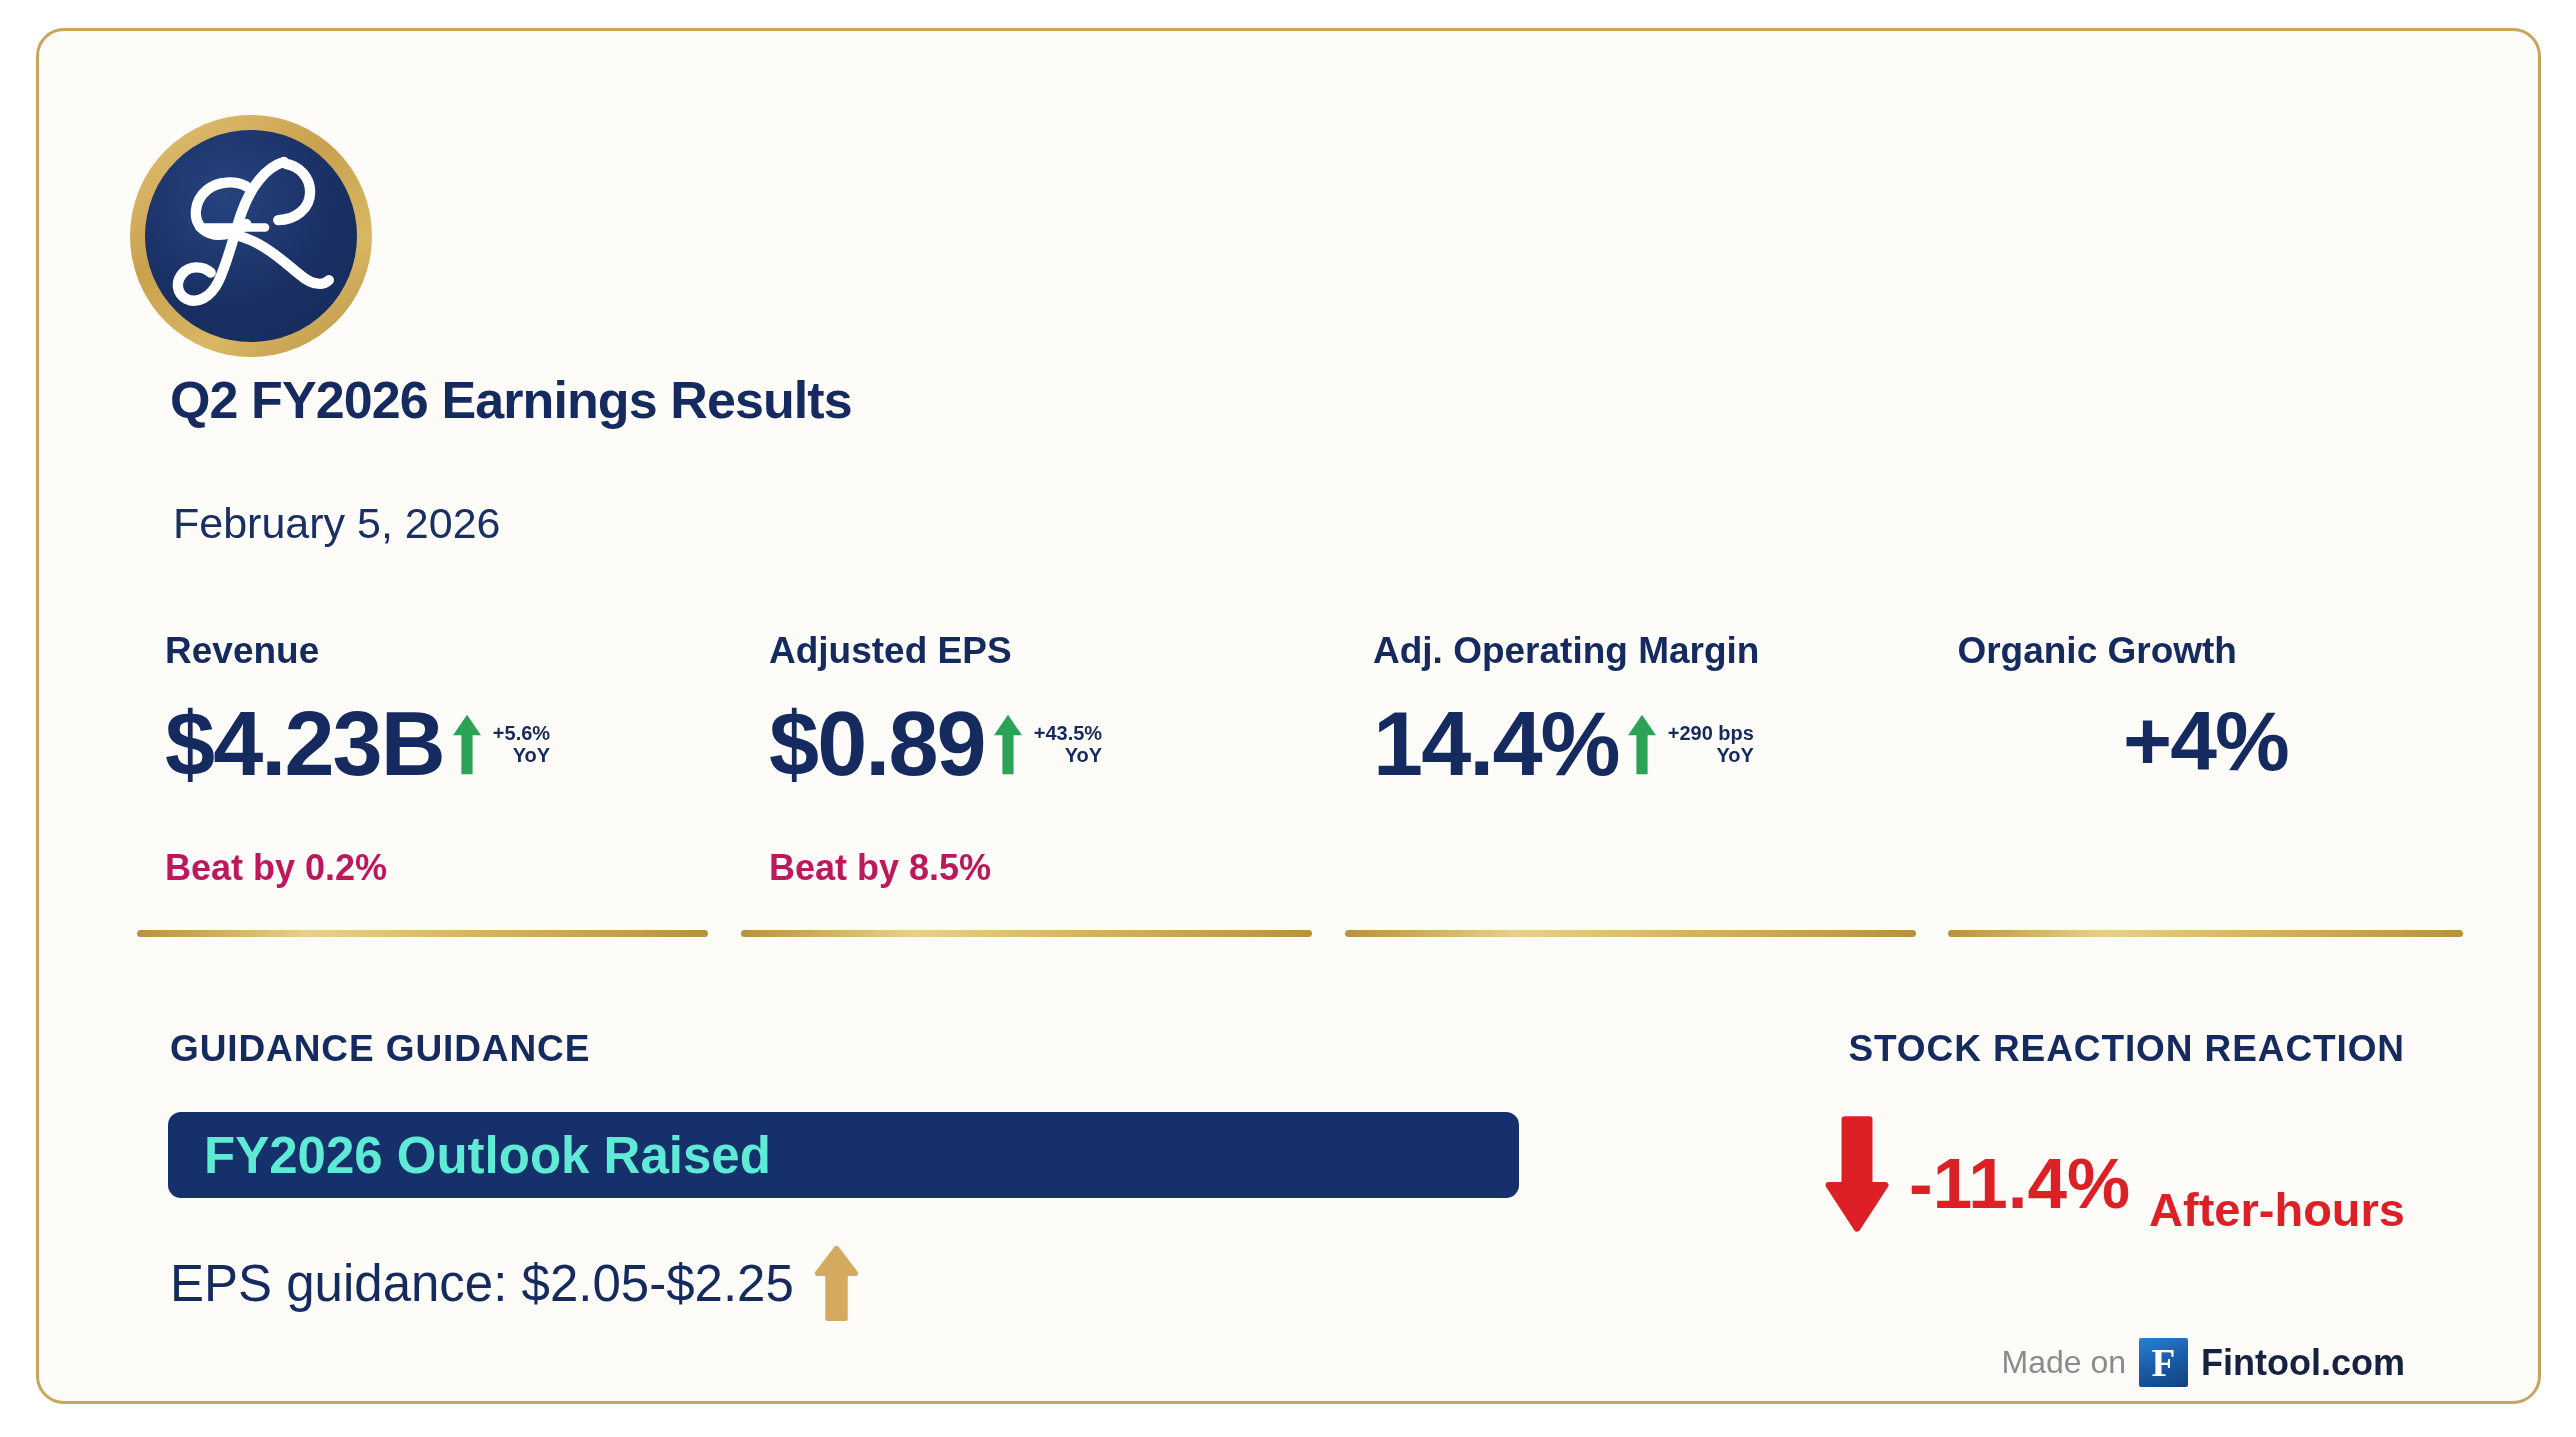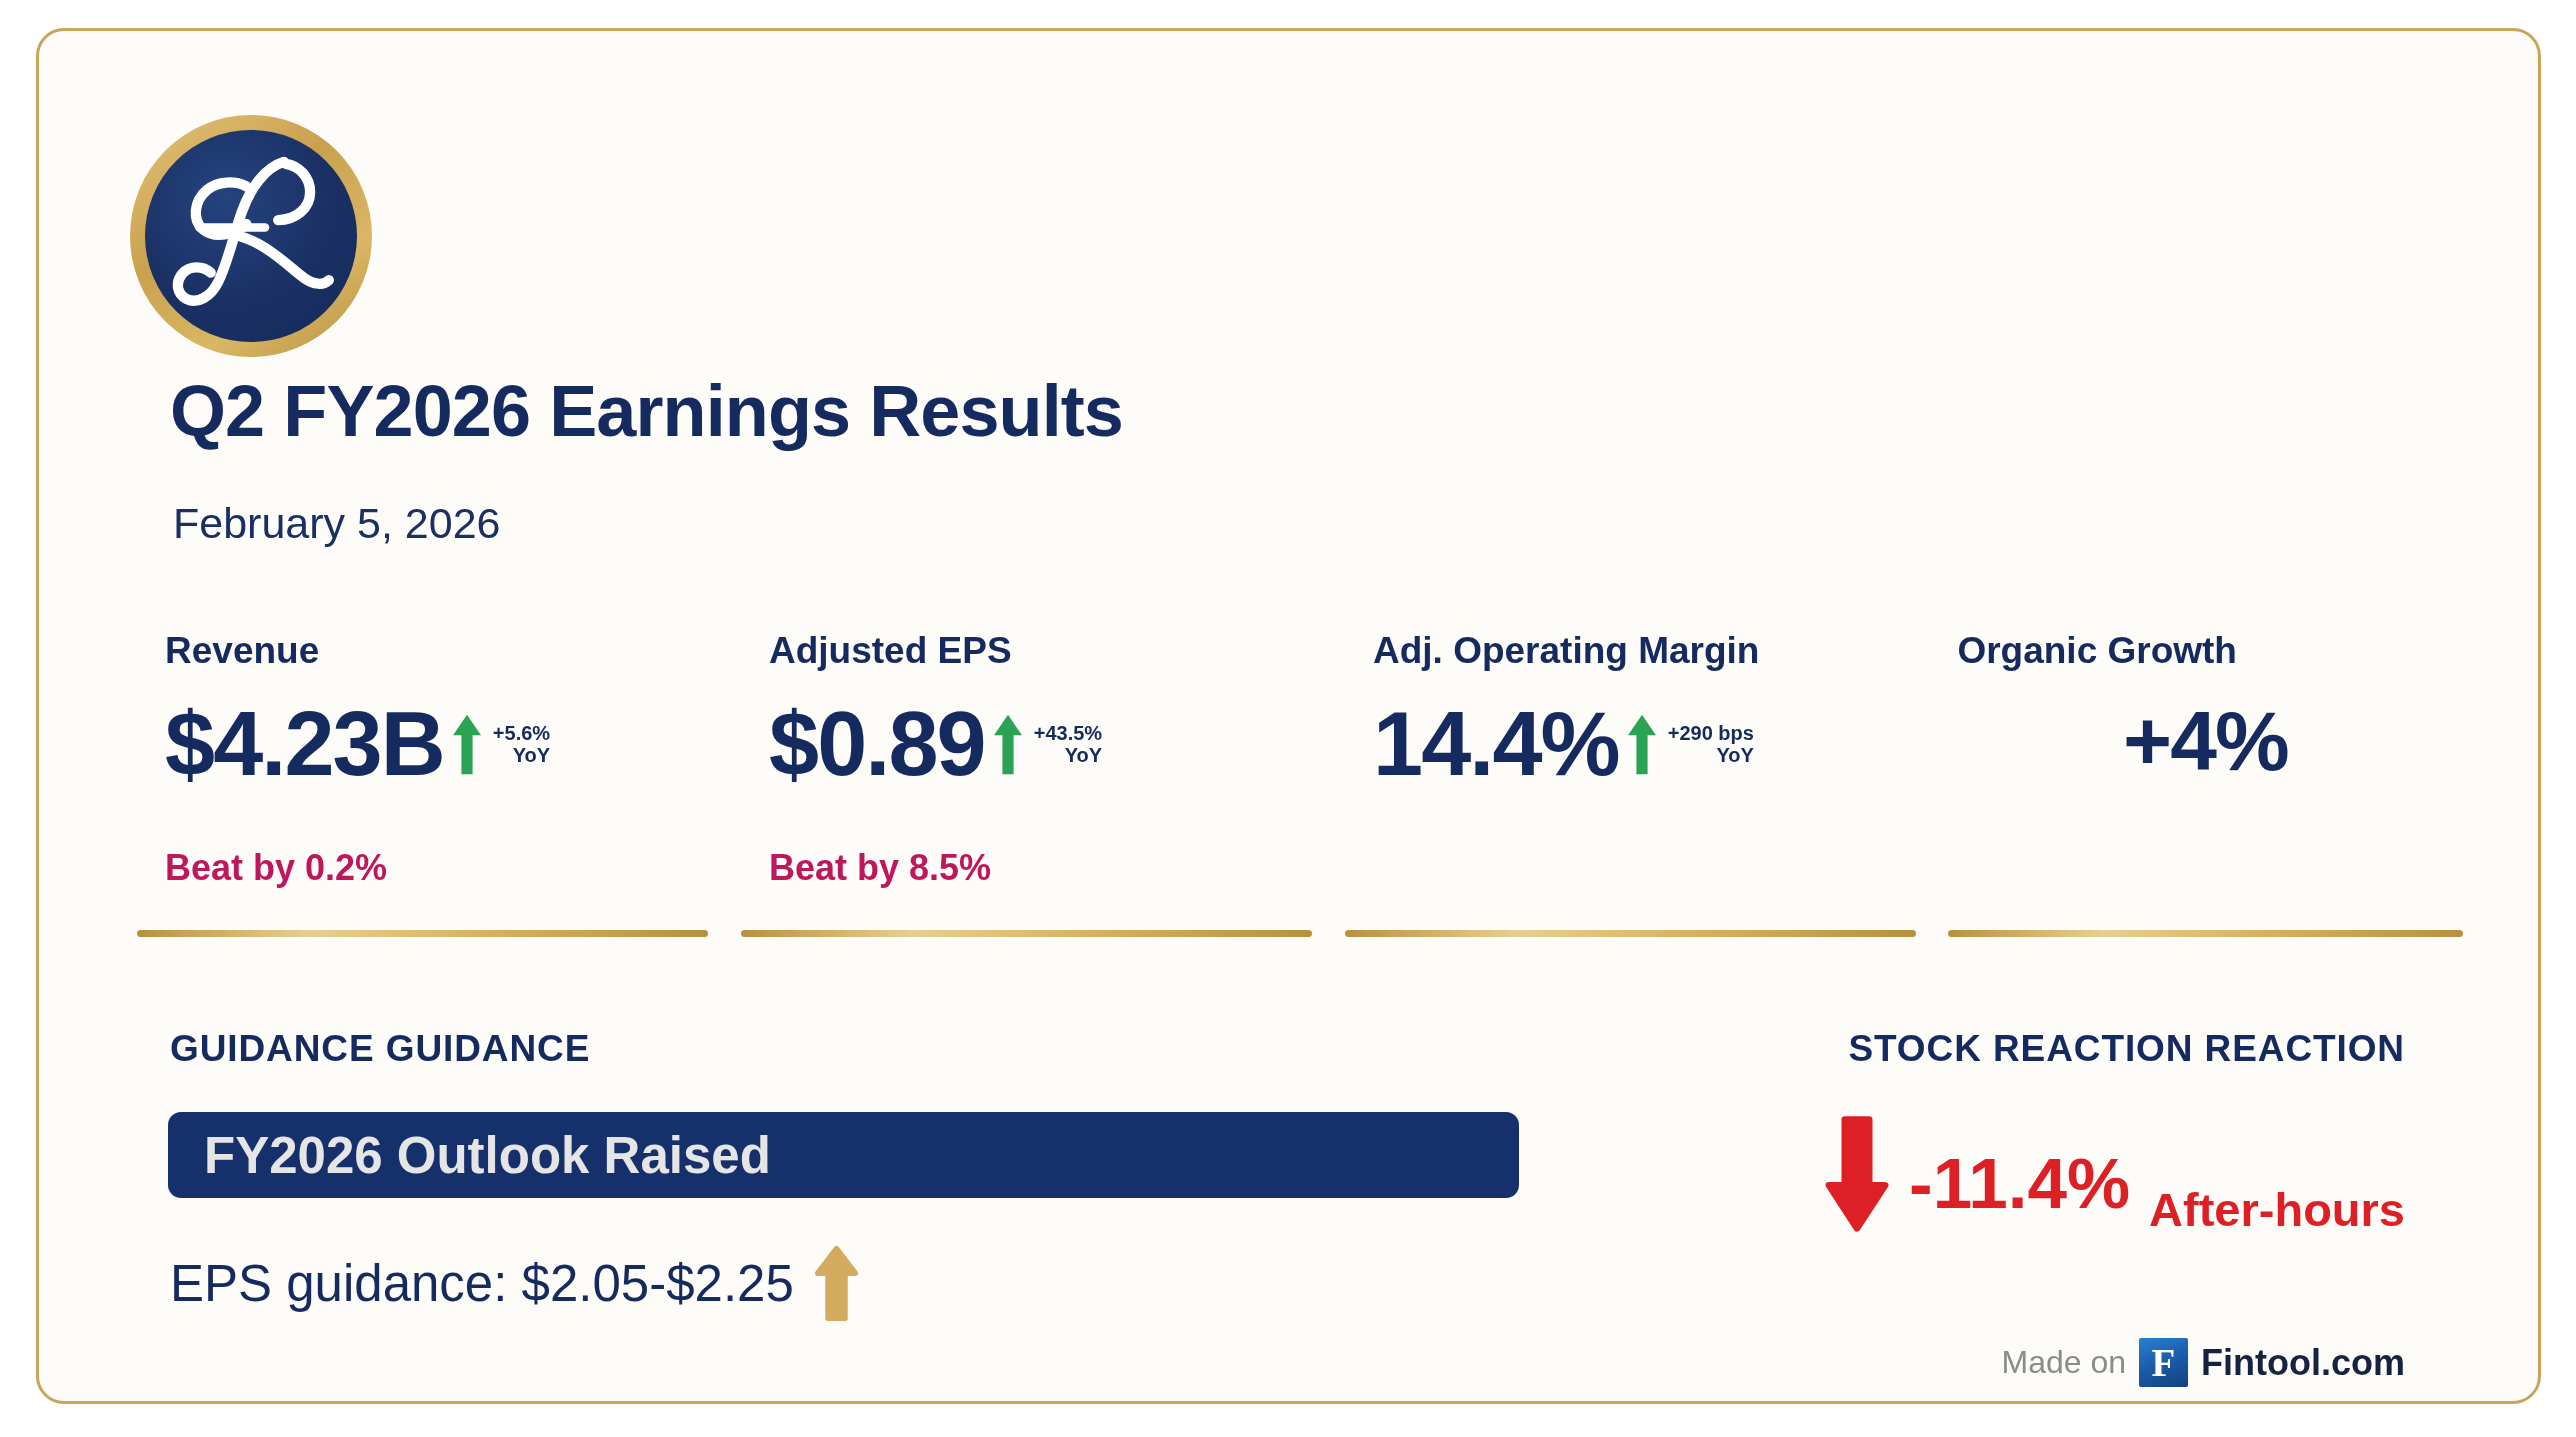--- a/index.html
+++ b/index.html
@@ -49,21 +49,21 @@
     border-radius: 50%;
     overflow: hidden;
   }
   #logo-monogram svg { display: block; width: 100%; height: 100%; }
 
   
   #page-title {
     position: absolute;
     left: 131px;
     top: 339px;
-    font-size: 72px;
+    font-size: 52px;
     font-weight: bold;
     color: #152a5e;
     letter-spacing: -0.9px;
     white-space: nowrap;
   }
   #page-date {
     position: absolute;
     left: 134px;
     top: 468px;
     font-size: 43px;
@@ -180,21 +180,21 @@
     height: 86px;
     background: #16306b;
     border-radius: 13px;
     display: flex;
     align-items: center;
   }
   #guidance-badge-label {
     margin-left: 36px;
     font-size: 51px;
     font-weight: bold;
-    color: #e5e5e5;
+    color: #5eead4;
     white-space: nowrap;
   }
   #guidance-line {
     position: absolute;
     left: 131px;
     top: 1212px;
     display: flex;
     align-items: center;
     gap: 20px;
   }

